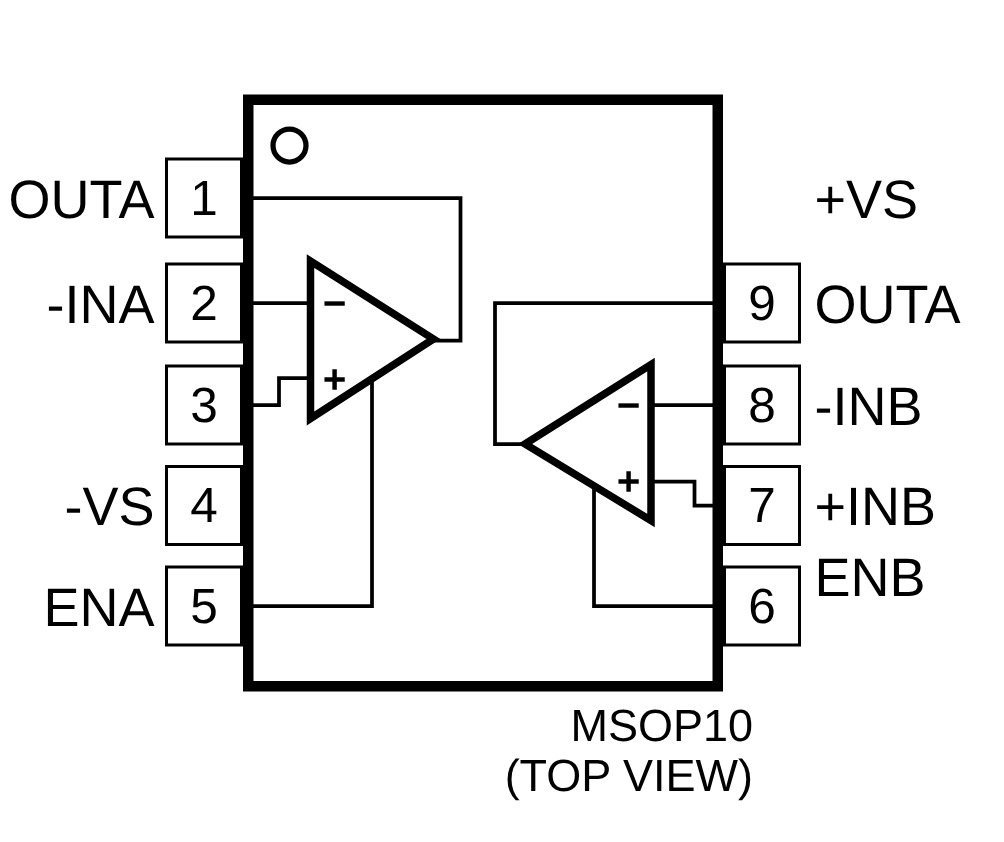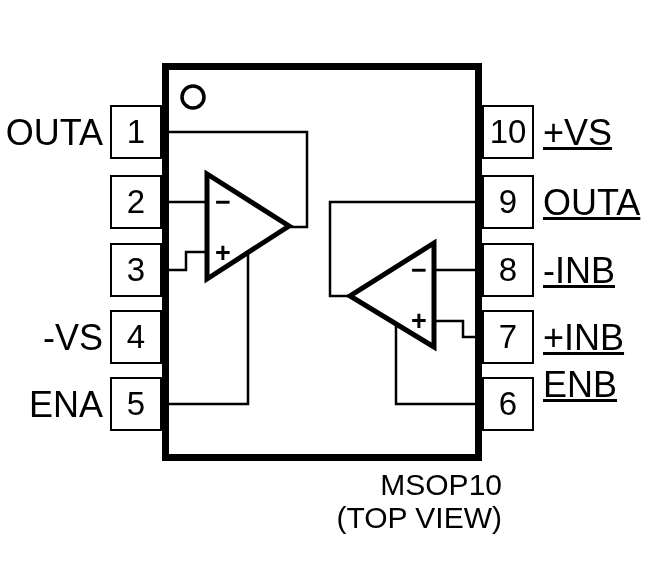--- a/index.html
+++ b/index.html
@@ -57,21 +57,20 @@
   }
   .pin-label.left-label {
     left: 0;
     width: 103px;
     text-align: right;
   }
   .pin-label.right-label {
     left: 543px;
     width: 126px;
     text-align: left;
-    text-decoration: underline;
   }
   .caption {
     position: absolute;
     left: 172px;
     top: 468px;
     width: 330px;
     text-align: right;
     font-size: 30px;
     line-height: 33px;
   }
@@ -105,27 +104,27 @@
 
     <circle cx="193" cy="97" r="11" fill="#ffffff" stroke="#000000" stroke-width="3.5"></circle>
   </svg>
 
   <div class="pin-box left" style="top:105px">1</div>
   <div class="pin-box left" style="top:175px">2</div>
   <div class="pin-box left" style="top:243px">3</div>
   <div class="pin-box left" style="top:310px">4</div>
   <div class="pin-box left" style="top:377px">5</div>
 
-  <div class="pin-box right" style="top:105px">10</div>
   <div class="pin-box right" style="top:175px">9</div>
   <div class="pin-box right" style="top:243px">8</div>
   <div class="pin-box right" style="top:310px">7</div>
   <div class="pin-box right" style="top:377px">6</div>
 
   <div class="pin-label left-label" style="top:116px">OUTA</div>
+  <div class="pin-label left-label" style="top:186px">-INA</div>
   <div class="pin-label left-label" style="top:321px">-VS</div>
   <div class="pin-label left-label" style="top:388px">ENA</div>
 
   <div class="pin-label right-label" style="top:116px">+VS</div>
   <div class="pin-label right-label" style="top:186px">OUTA</div>
   <div class="pin-label right-label" style="top:254px">-INB</div>
   <div class="pin-label right-label" style="top:321px">+INB</div>
   <div class="pin-label right-label" style="top:368px">ENB</div>
 
   <div class="caption">

